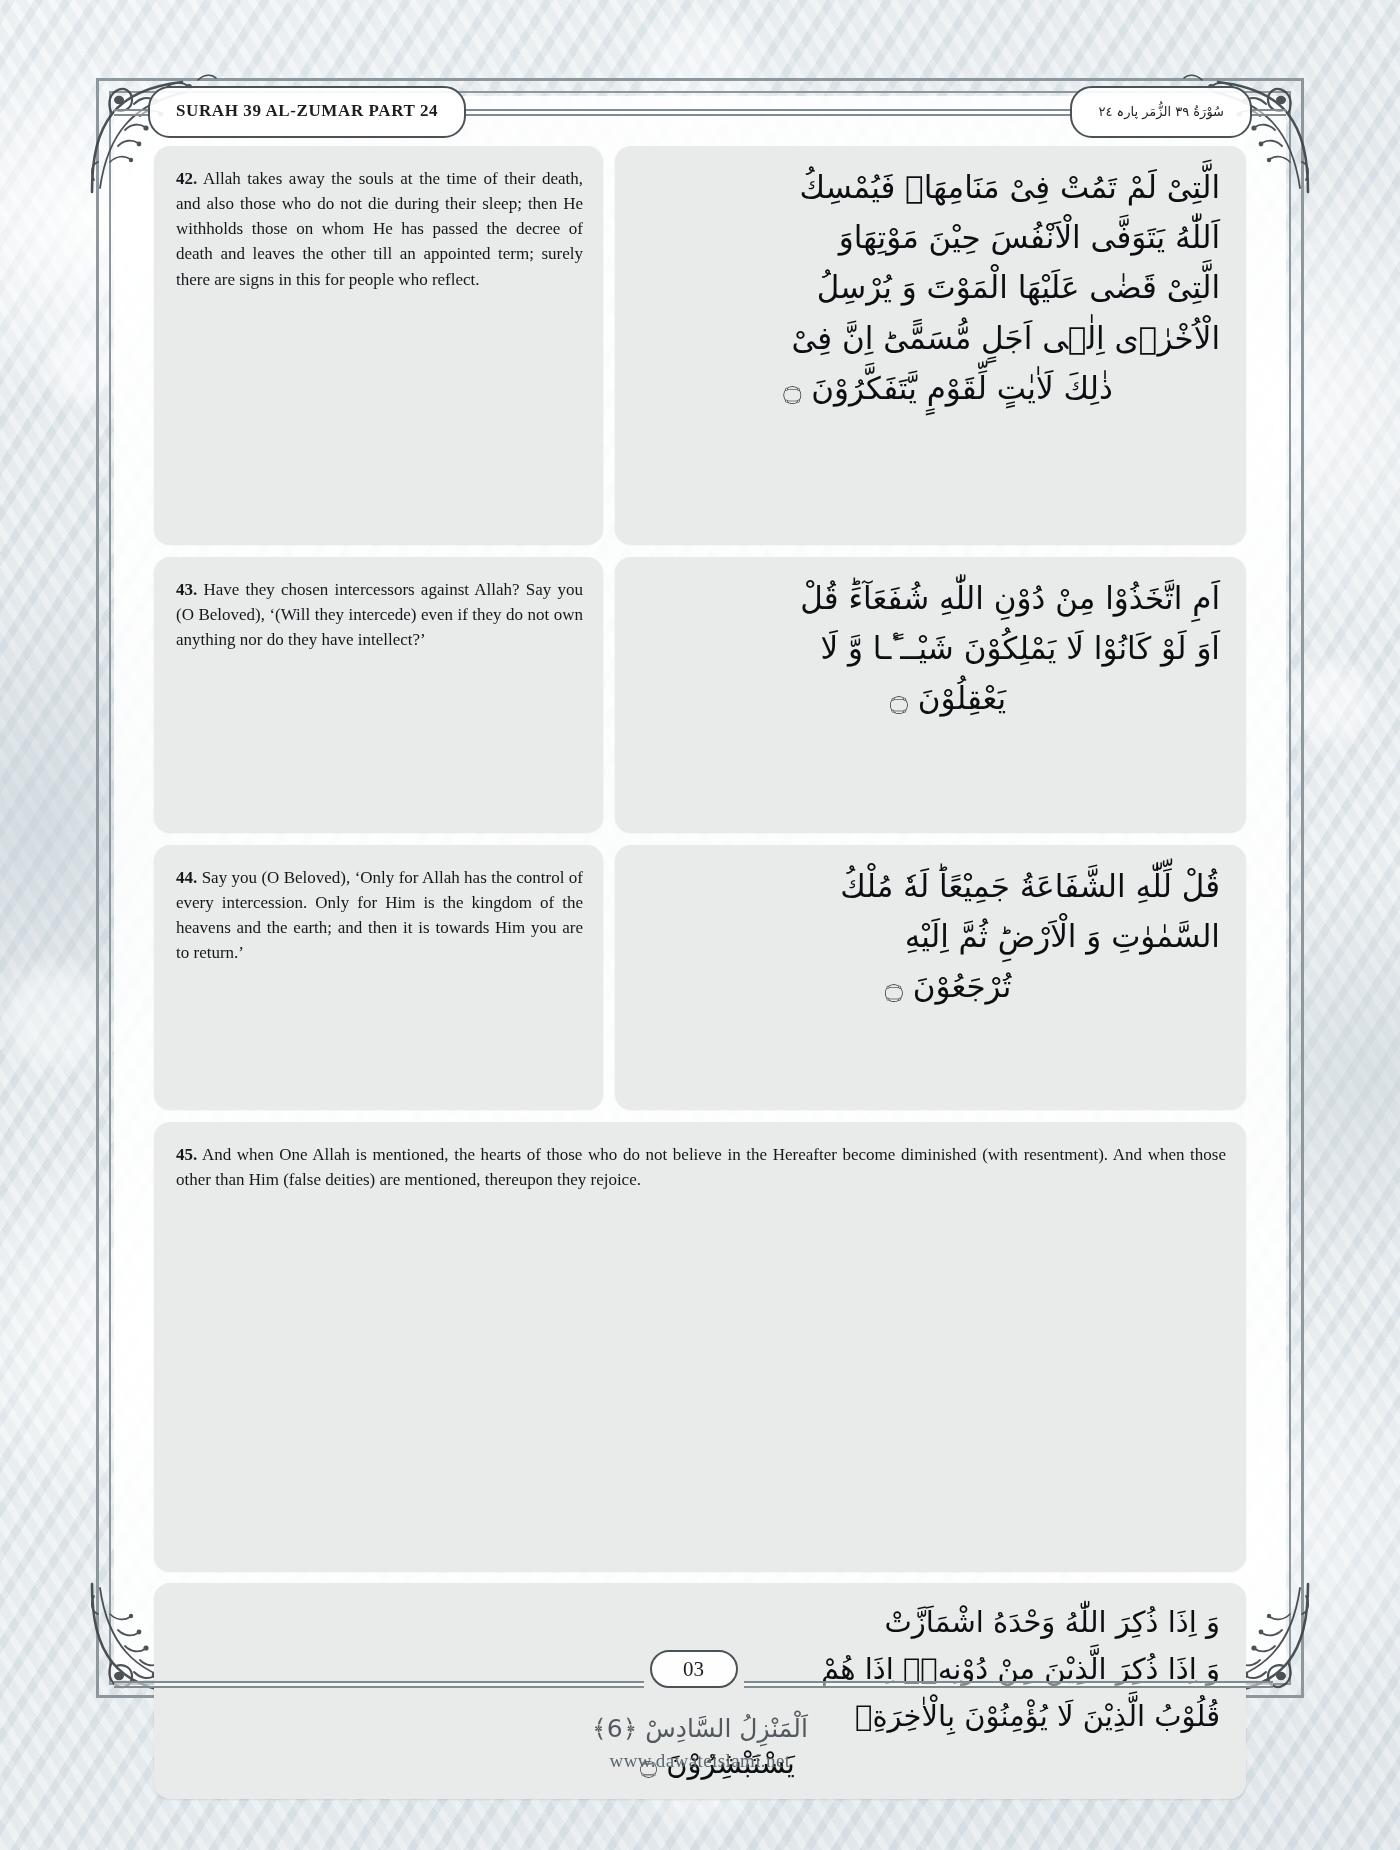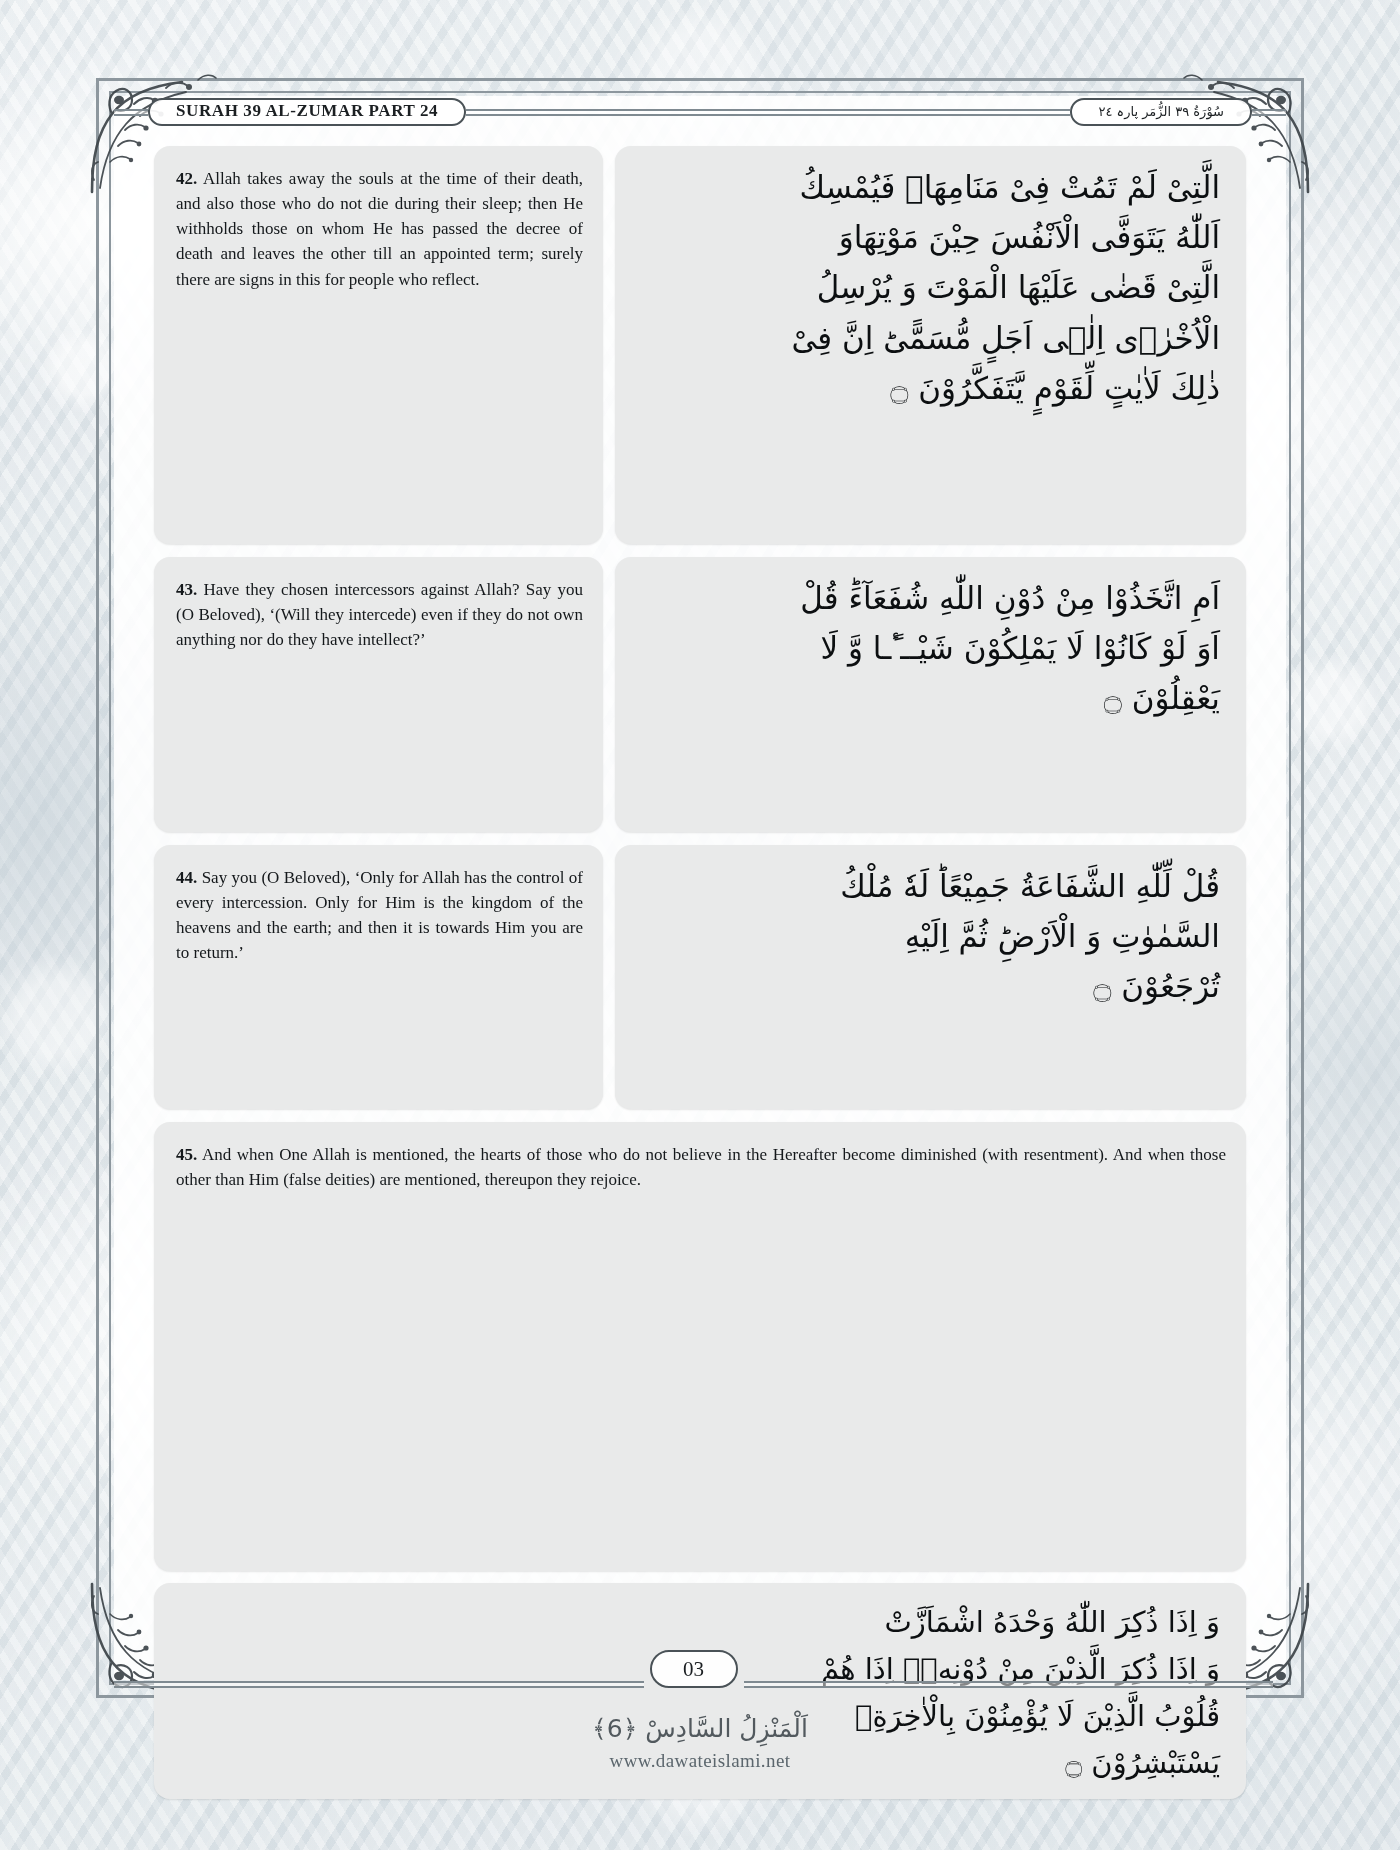--- a/index.html
+++ b/index.html
@@ -111,21 +111,21 @@
     min-width: 10px;
   }
   .band-rule.tiny { flex: 0 0 34px; }
 
   .cartouche {
     flex: 0 0 auto;
     border: 2px solid #4a5257;
     border-radius: 22px;
     background: rgba(255,255,255,0.92);
     padding: 3px 26px 5px;
-    height: 28px;
+    height: 52px;
     display: flex;
     align-items: center;
     justify-content: center;
     white-space: nowrap;
   }
   #surah-title-en {
     font-family: "Liberation Serif", serif;
     font-weight: bold;
     font-size: 17px;
     letter-spacing: 0.6px;
@@ -195,21 +195,21 @@
     font-family: "DejaVu Sans", sans-serif;
     direction: rtl;
     text-align: right;
     color: #0c0f11;
     font-size: 31px;
     line-height: 1.62;
     white-space: nowrap;
     letter-spacing: -0.5px;
   }
   .ar-line.small  { font-size: 29px; }
-  .ar-line.last   { text-align: right; direction: rtl; margin-left: 35px; }
+  .ar-line.last   { text-align: center; direction: rtl; margin-left: 35px; }
 
   
   #footer-band {
     position: absolute;
     left: 18px;
     right: 31px;
     bottom: 10px;
     height: 46px;
     display: flex;
     align-items: flex-end;

